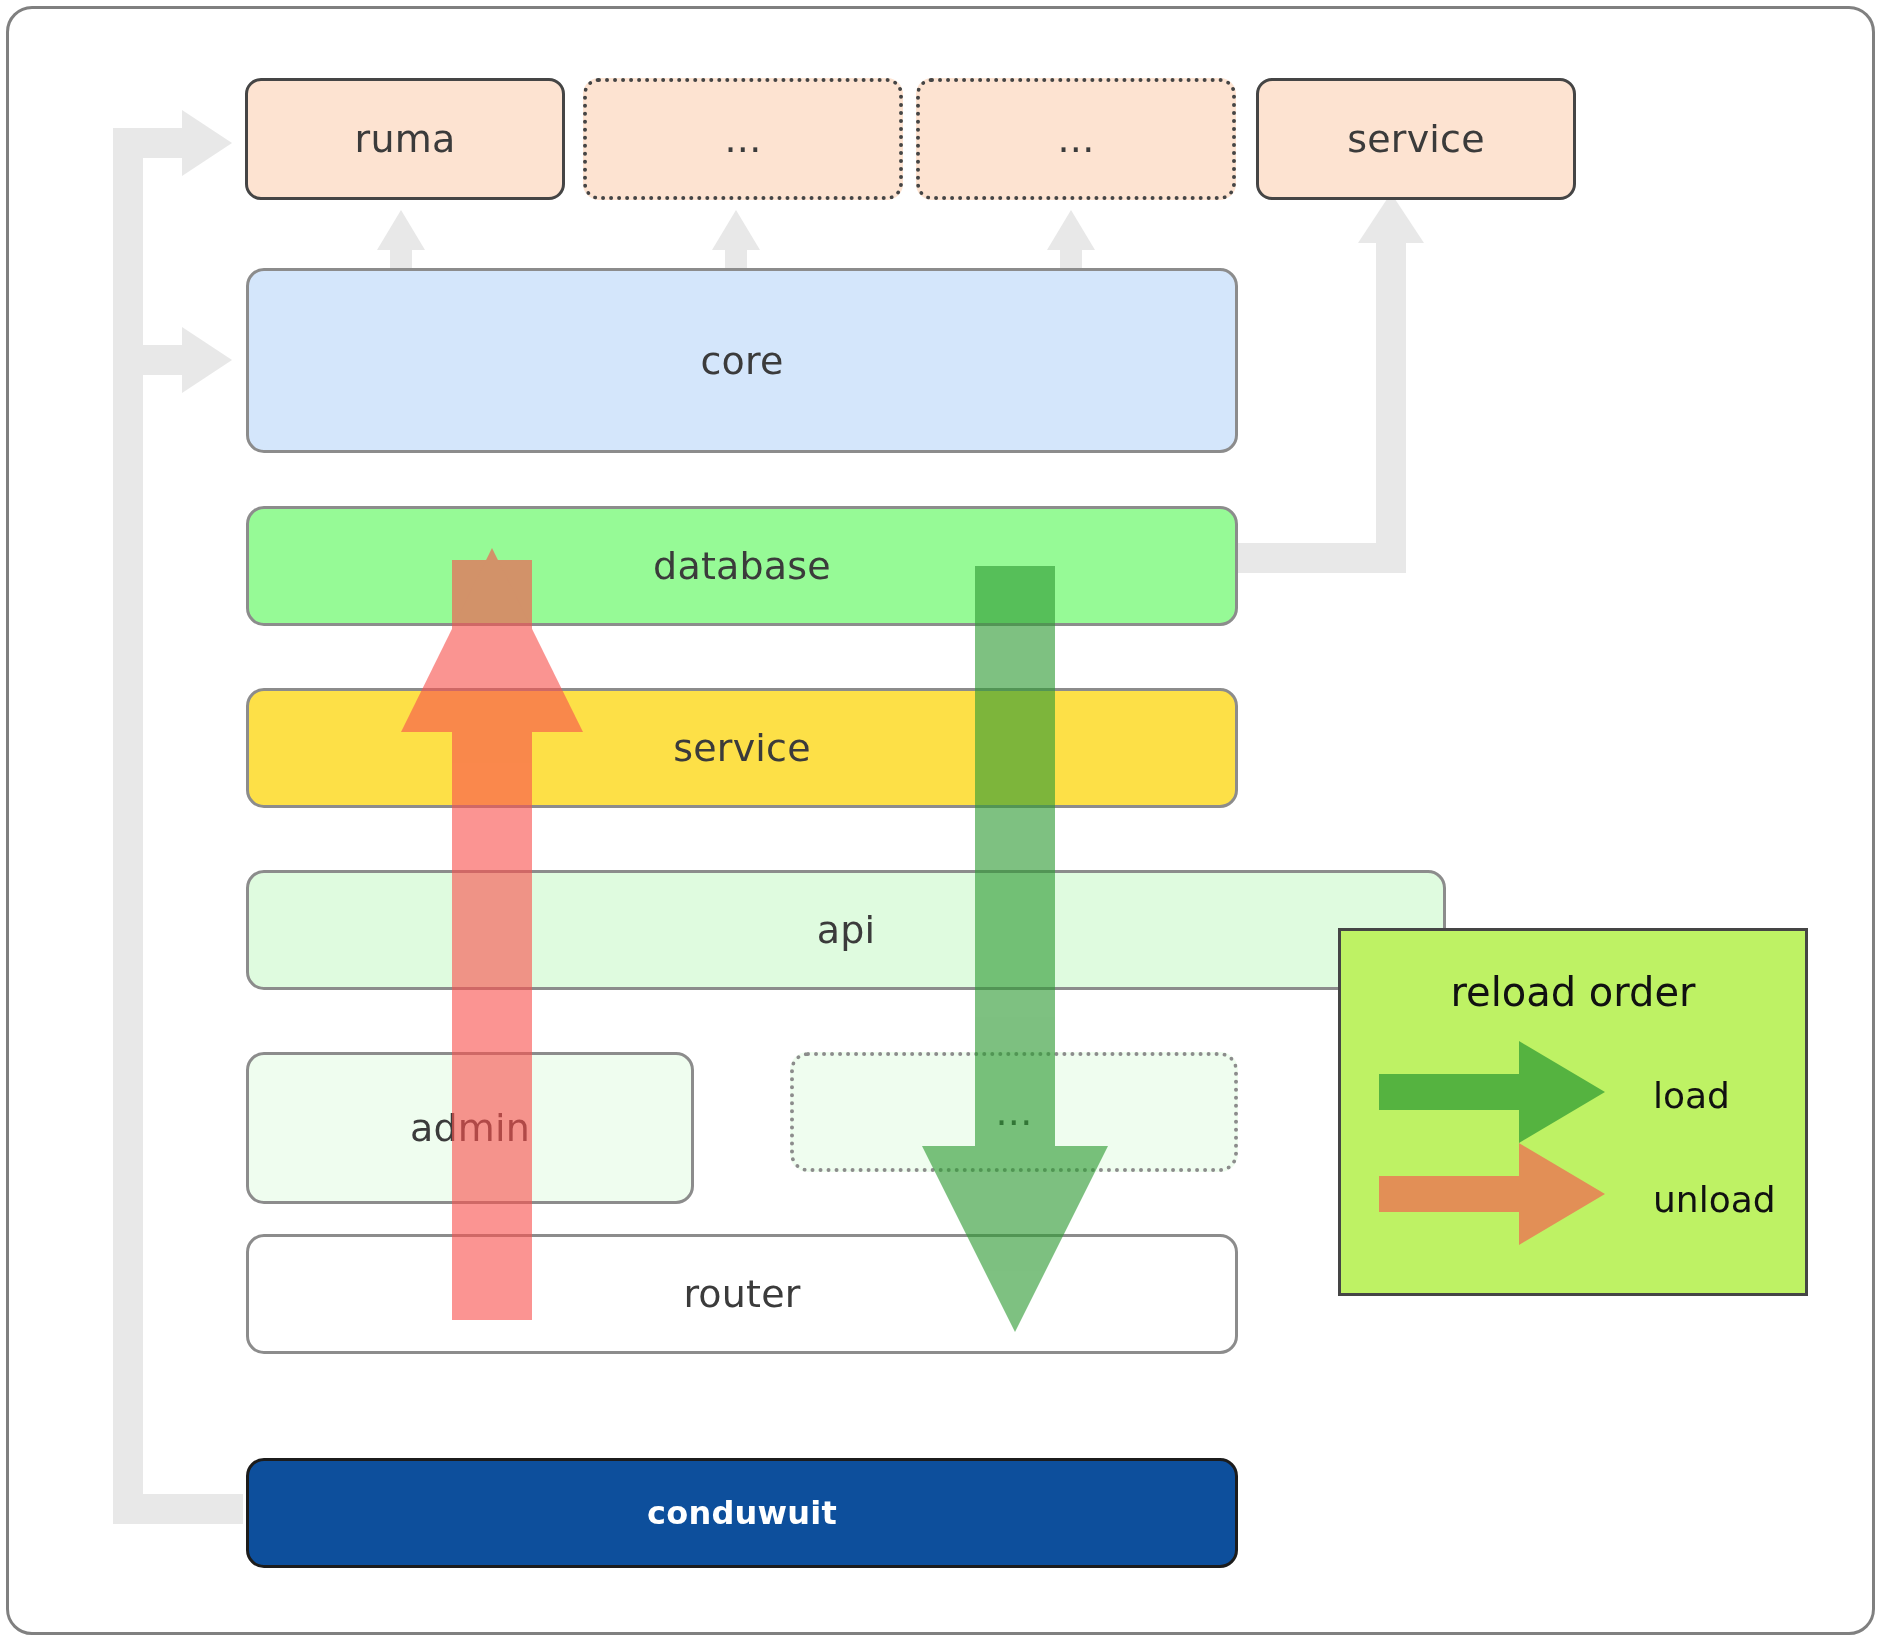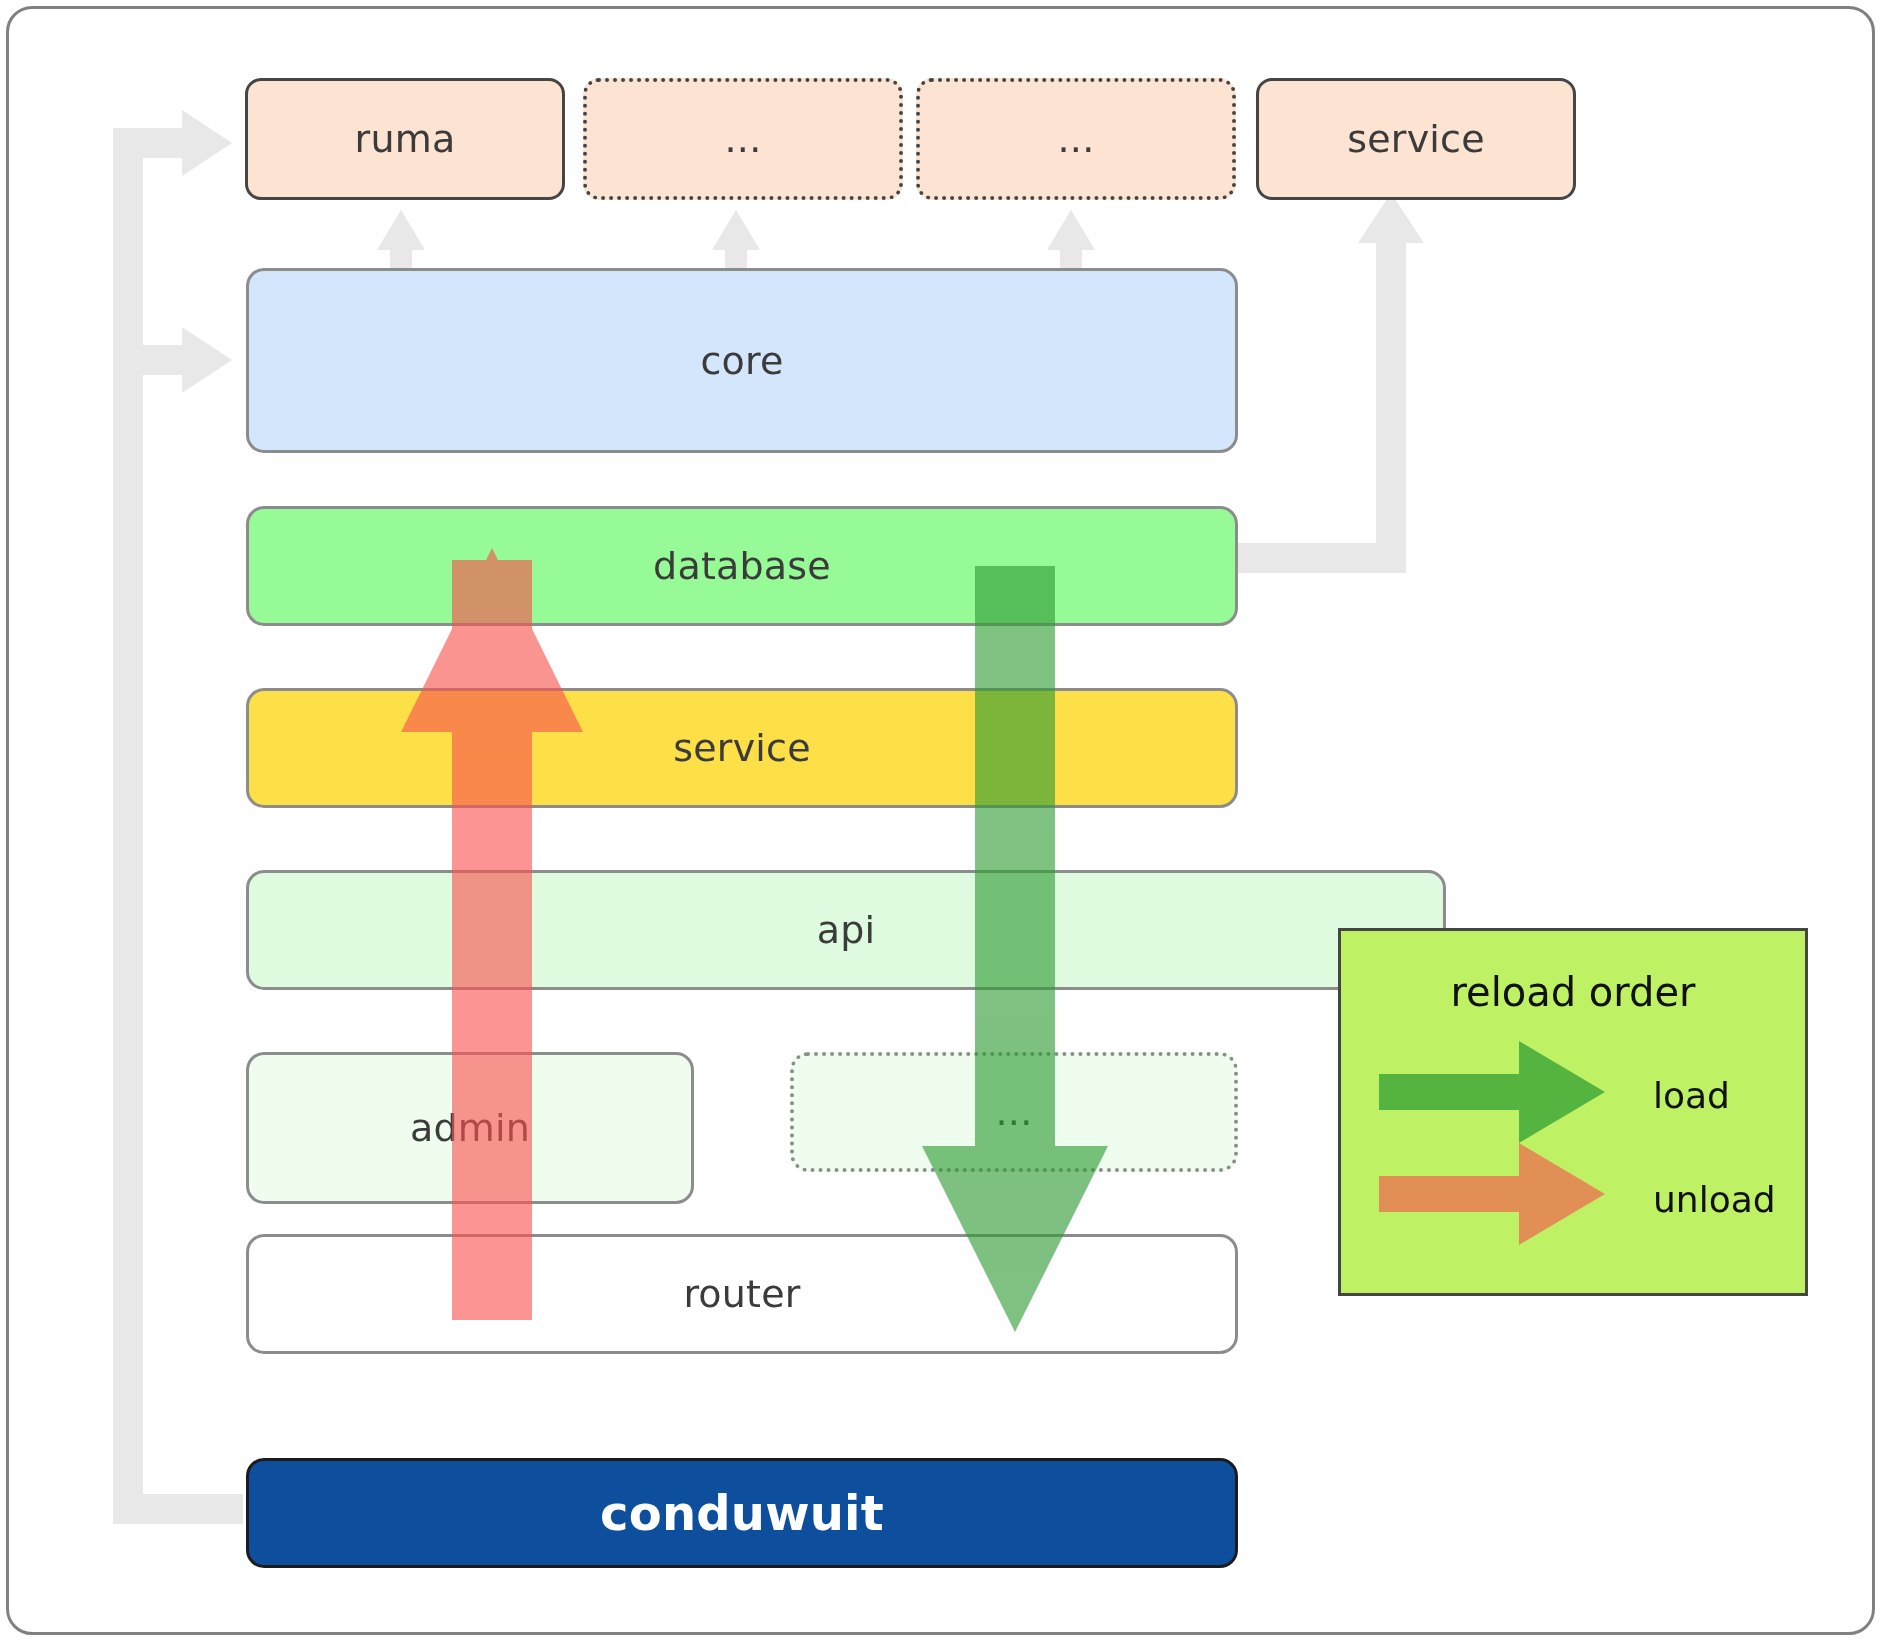--- a/index.html
+++ b/index.html
@@ -95,21 +95,21 @@
   .router-box {
     background: #ffffff;
     border: 3px solid #8c8c8c;
     border-radius: 18px;
   }
   .main-box {
     background: #0d4f9c;
     border: 3px solid #1c1c1c;
     border-radius: 18px;
   }
-  .main-box .lbl { color: #ffffff; font-weight: bold; font-size: 48px; }
+  .main-box .lbl { color: #ffffff; font-weight: bold; font-size: 32px; }
 
   .dots-glyph {
     font-size: 38px;
     color: #3b3b3b;
     letter-spacing: 1px;
     line-height: 0.6;
   }
 
   
   .legend {

